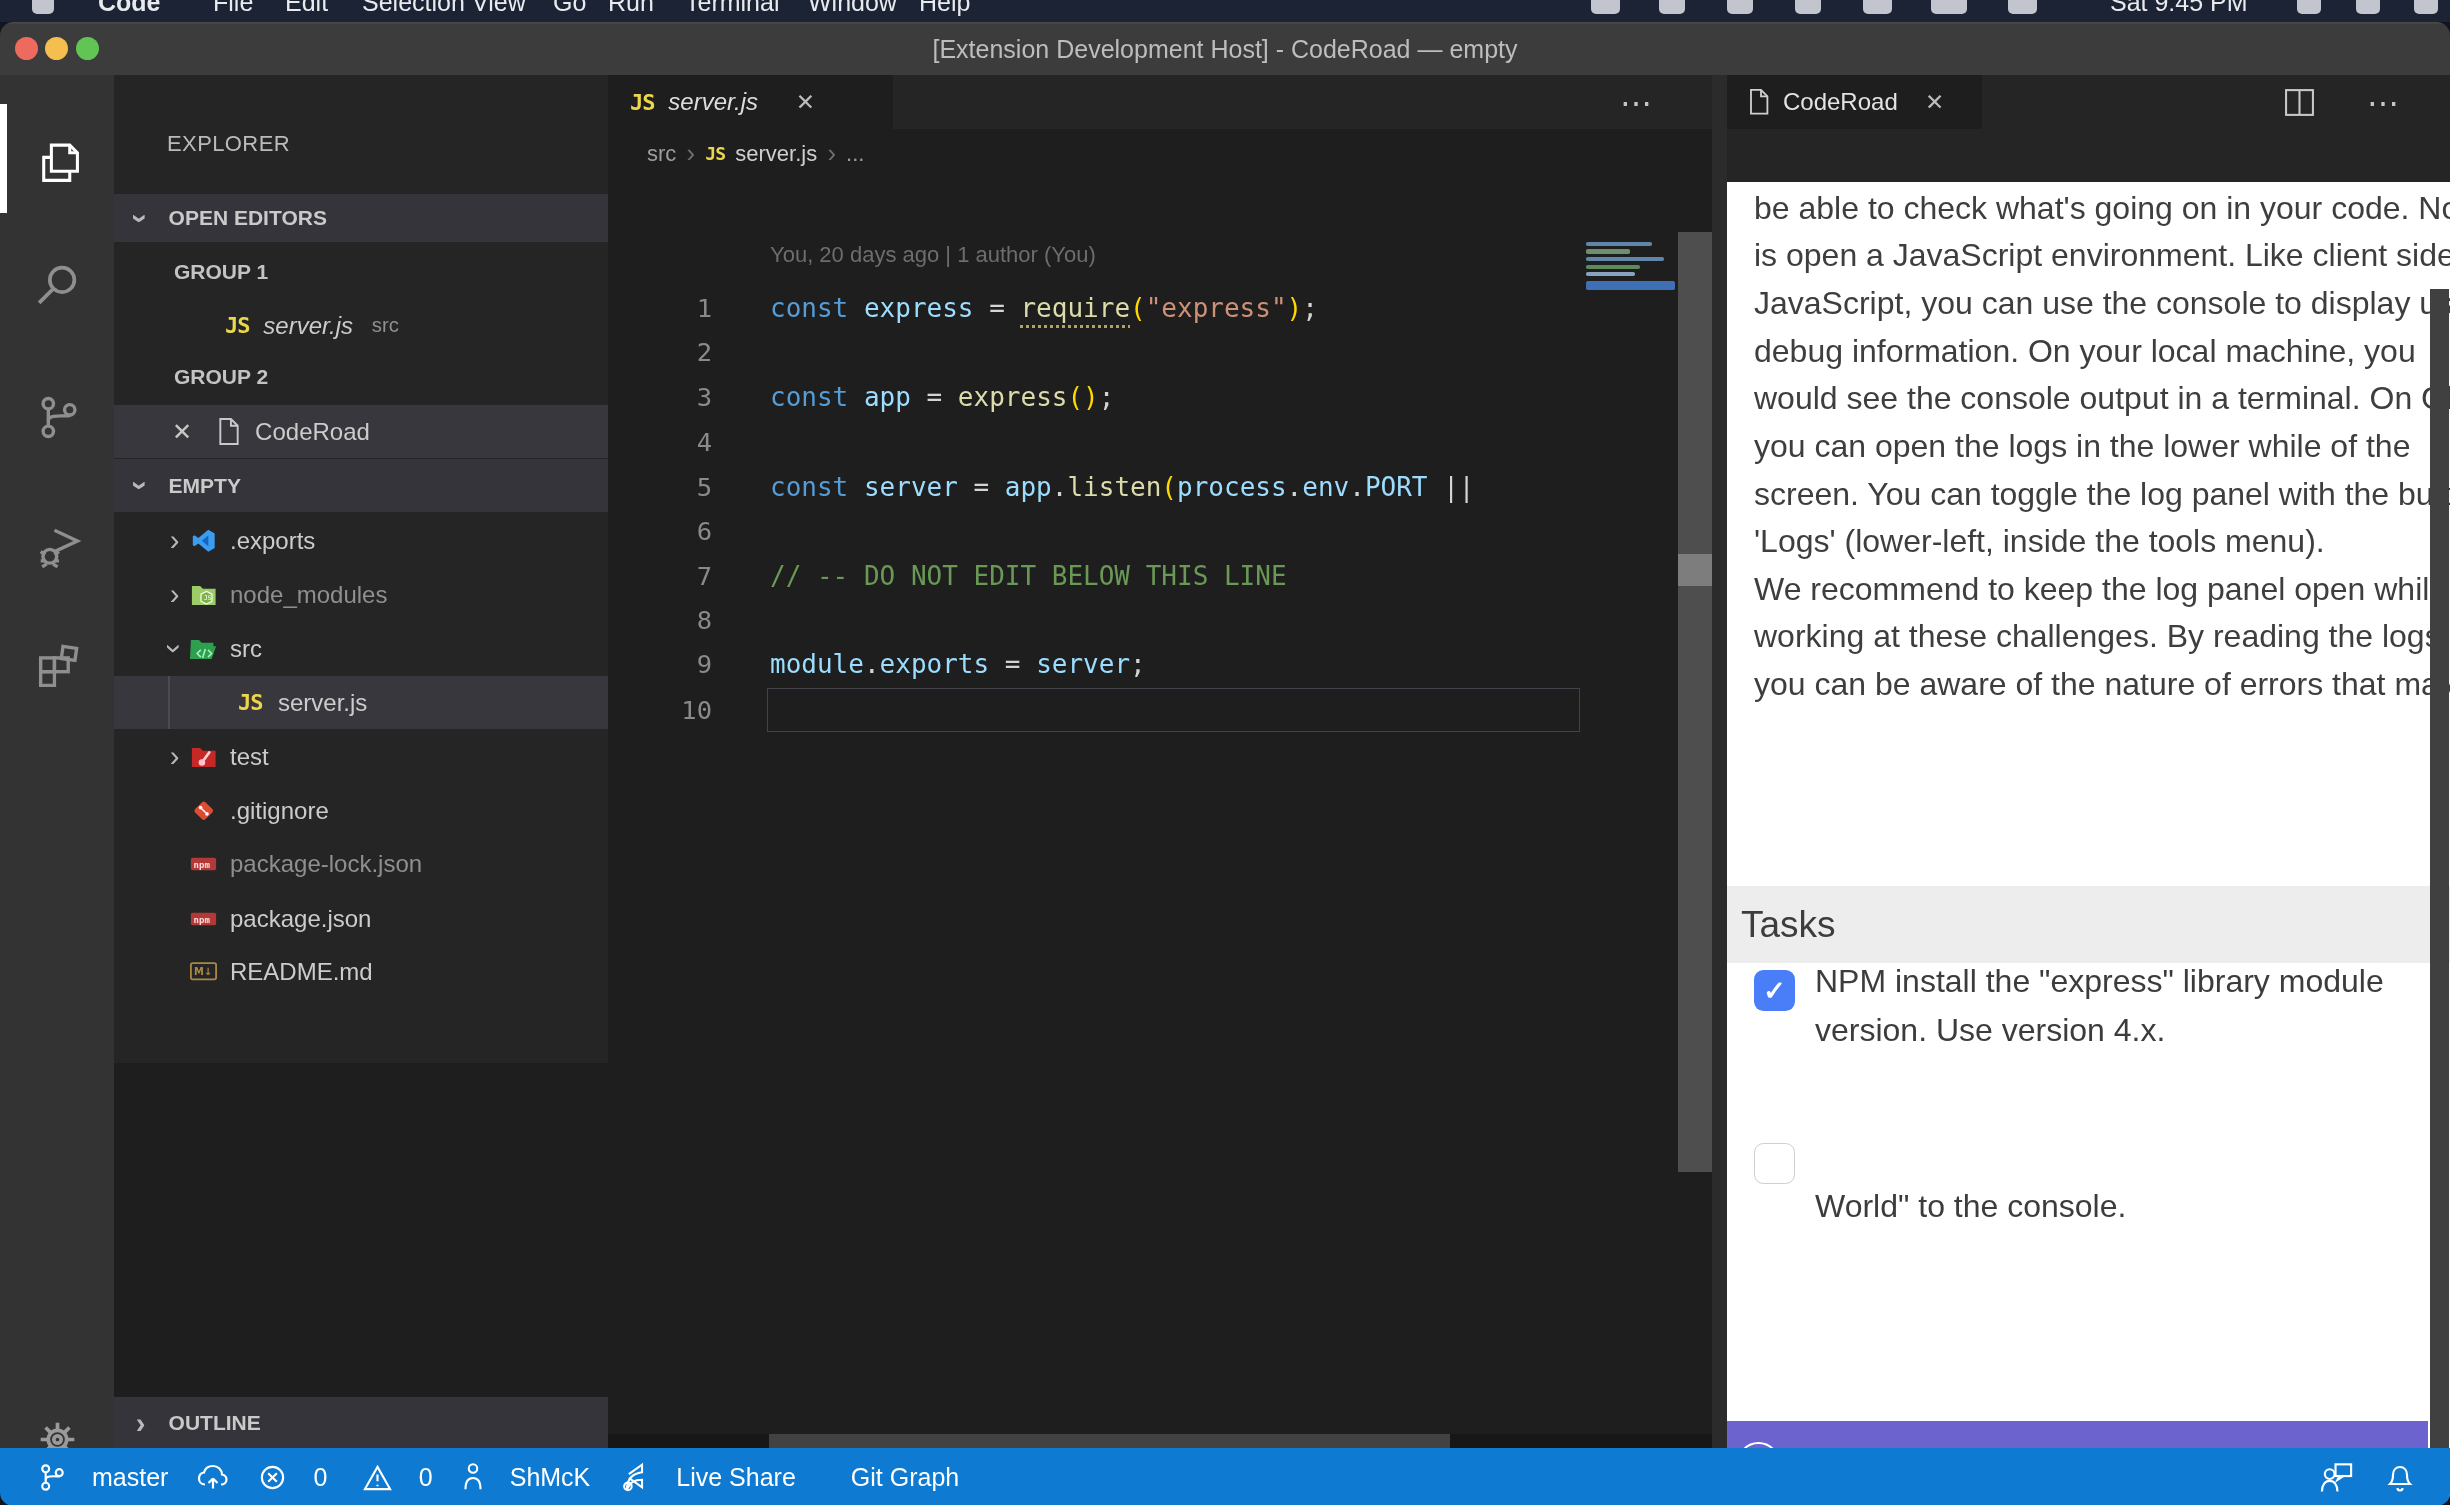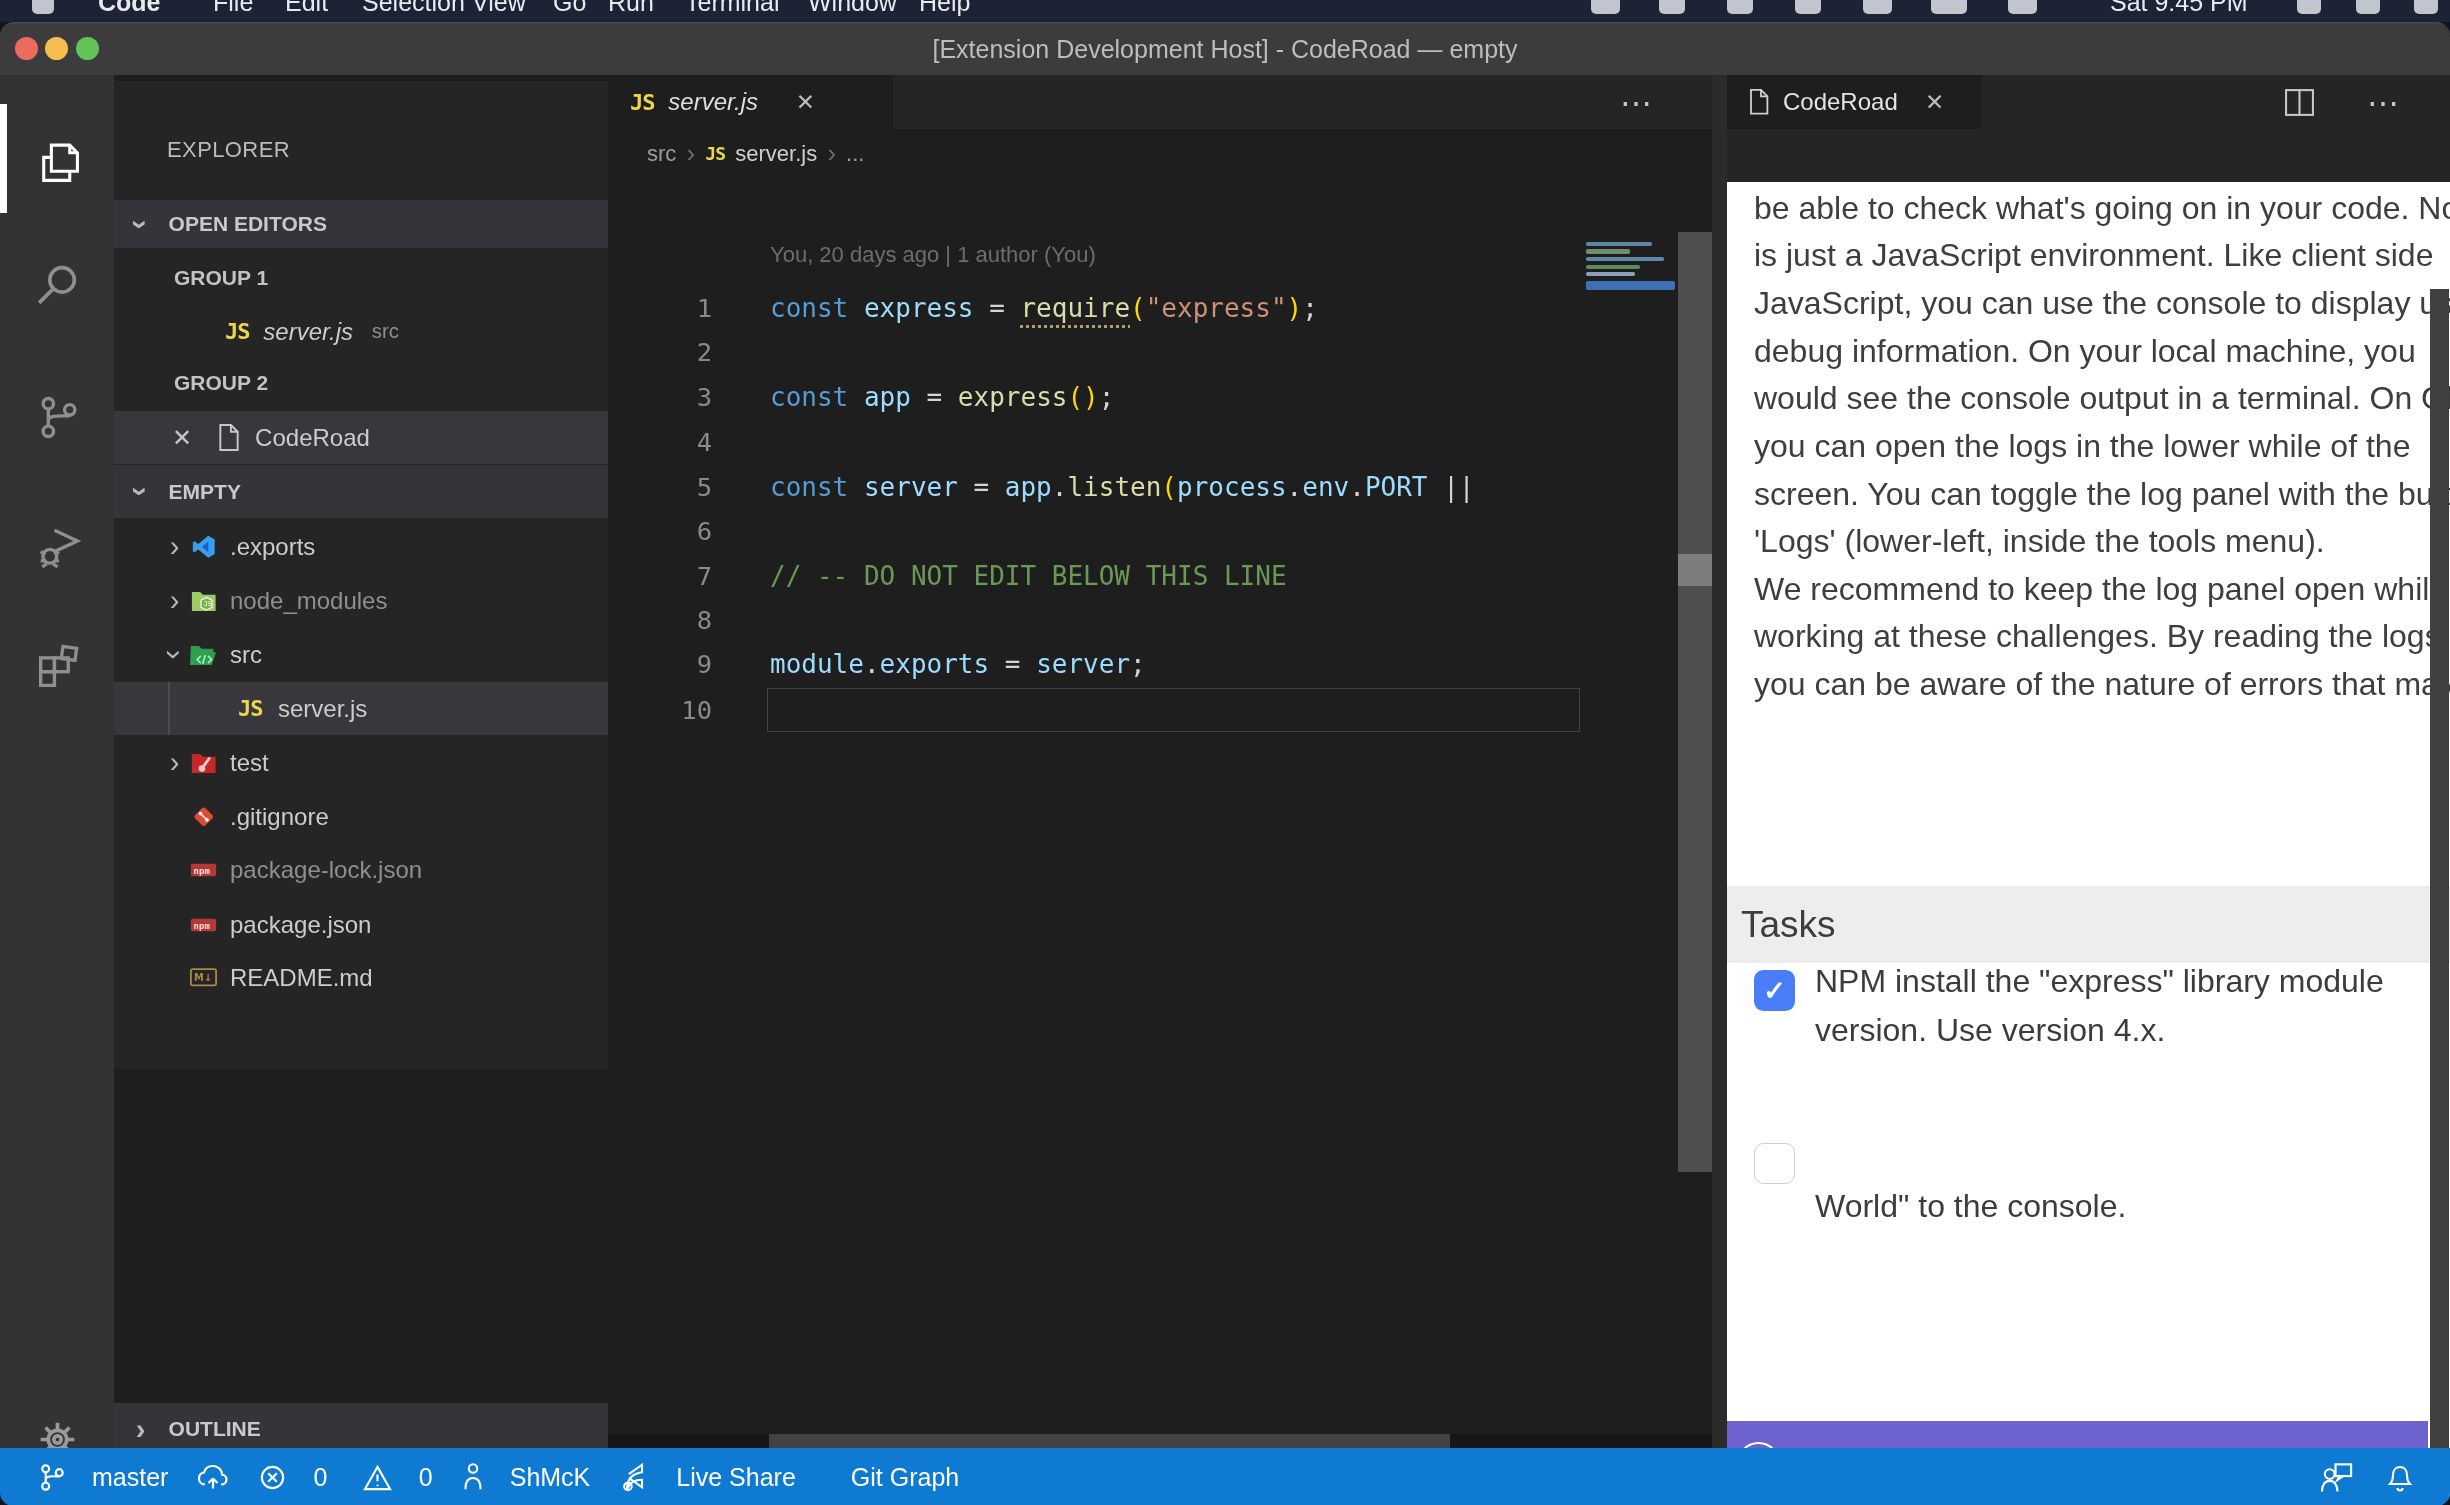--- a/index.html
+++ b/index.html
@@ -15,21 +15,21 @@
   #window{position:absolute;left:0;top:22px;width:2450px;height:1484px;border-radius:13.6px;
           overflow:hidden;background:#1e1e1e;}
   #titlebar{position:absolute;left:0;top:0;width:2450px;height:53px;background:#3c3c3c;
             box-shadow:inset 0 1.7px 0 rgba(255,255,255,.07);}
   .light{position:absolute;top:15.3px;width:23px;height:23px;border-radius:50%;}
   #wintitle{position:absolute;left:0;top:12.8px;width:2450px;text-align:center;color:#bdbdbd;font-size:25px;}
   
   #activitybar{position:absolute;left:0;top:53px;width:114px;height:1373px;background:#333333;}
   .actIcon{position:absolute;left:29px;width:56px;height:56px;display:flex;align-items:center;justify-content:center;}
   
-  #sidebar{position:absolute;left:114px;top:59px;width:494px;height:988px;background:#252526;color:#cccccc;}
+  #sidebar{position:absolute;left:114px;top:53px;width:494px;height:988px;background:#252526;color:#cccccc;}
   .sectionhead{position:absolute;left:0;width:494px;background:#34343a;display:flex;align-items:center;
                font-weight:bold;font-size:21px;color:#cacaca;}
   .grouplabel{position:absolute;left:60px;font-weight:bold;font-size:21px;color:#c3c3c3;display:flex;align-items:center;}
   .treerow{position:absolute;left:0;width:494px;height:53px;display:flex;align-items:center;font-size:24px;color:#cccccc;}
   .sel{background:#37373d;}
   .dim{color:#8f8f8f;}
   .chev{display:inline-block;color:#b9b9b9;font-size:29px;line-height:29px;width:29px;text-align:center;}
   .chevD{transform:rotate(90deg);}
   .jsbadge{font-family:"DejaVu Sans Mono",monospace;font-weight:bold;color:#ecd64b;font-size:22px;letter-spacing:-0.9px;}
   .ficon{display:inline-flex;width:29px;justify-content:center;margin-right:12px;}
@@ -362,21 +362,21 @@
           <svg width="31" height="29" viewBox="0 0 30 28" fill="none" stroke="#c8c8c8" stroke-width="2">
               <rect x="2" y="2" width="26" height="24"></rect>
               <path d="M15 2 v24"></path>
             </svg>
         </span>
         <span class="abs" style="left:640px;top:8.5px;color:#c5c5c5;font-size:32px;letter-spacing:1.7px;">⋯</span>
       </div>
 
       <div id="crweb">
         <div class="para" style="top:1.7px;">be able to check what's going on in your code. Node</div>
-        <div class="para" style="top:49px;">is just a JavaScript environment. Like client side</div>
+        <div class="para" style="top:49px;">is open a JavaScript environment. Like client side</div>
         <div class="para" style="top:97px;">JavaScript, you can use the console to display useful</div>
         <div class="para" style="top:145px;">debug information. On your local machine, you</div>
         <div class="para" style="top:192px;">would see the console output in a terminal. On Glitch</div>
         <div class="para" style="top:240px;">you can open the logs in the lower while of the</div>
         <div class="para" style="top:288px;">screen. You can toggle the log panel with the button</div>
         <div class="para" style="top:335px;">'Logs' (lower-left, inside the tools menu).</div>
         <div class="para" style="top:383px;">We recommend to keep the log panel open while</div>
         <div class="para" style="top:430px;">working at these challenges. By reading the logs,</div>
         <div class="para" style="top:478px;">you can be aware of the nature of errors that may</div>
 

